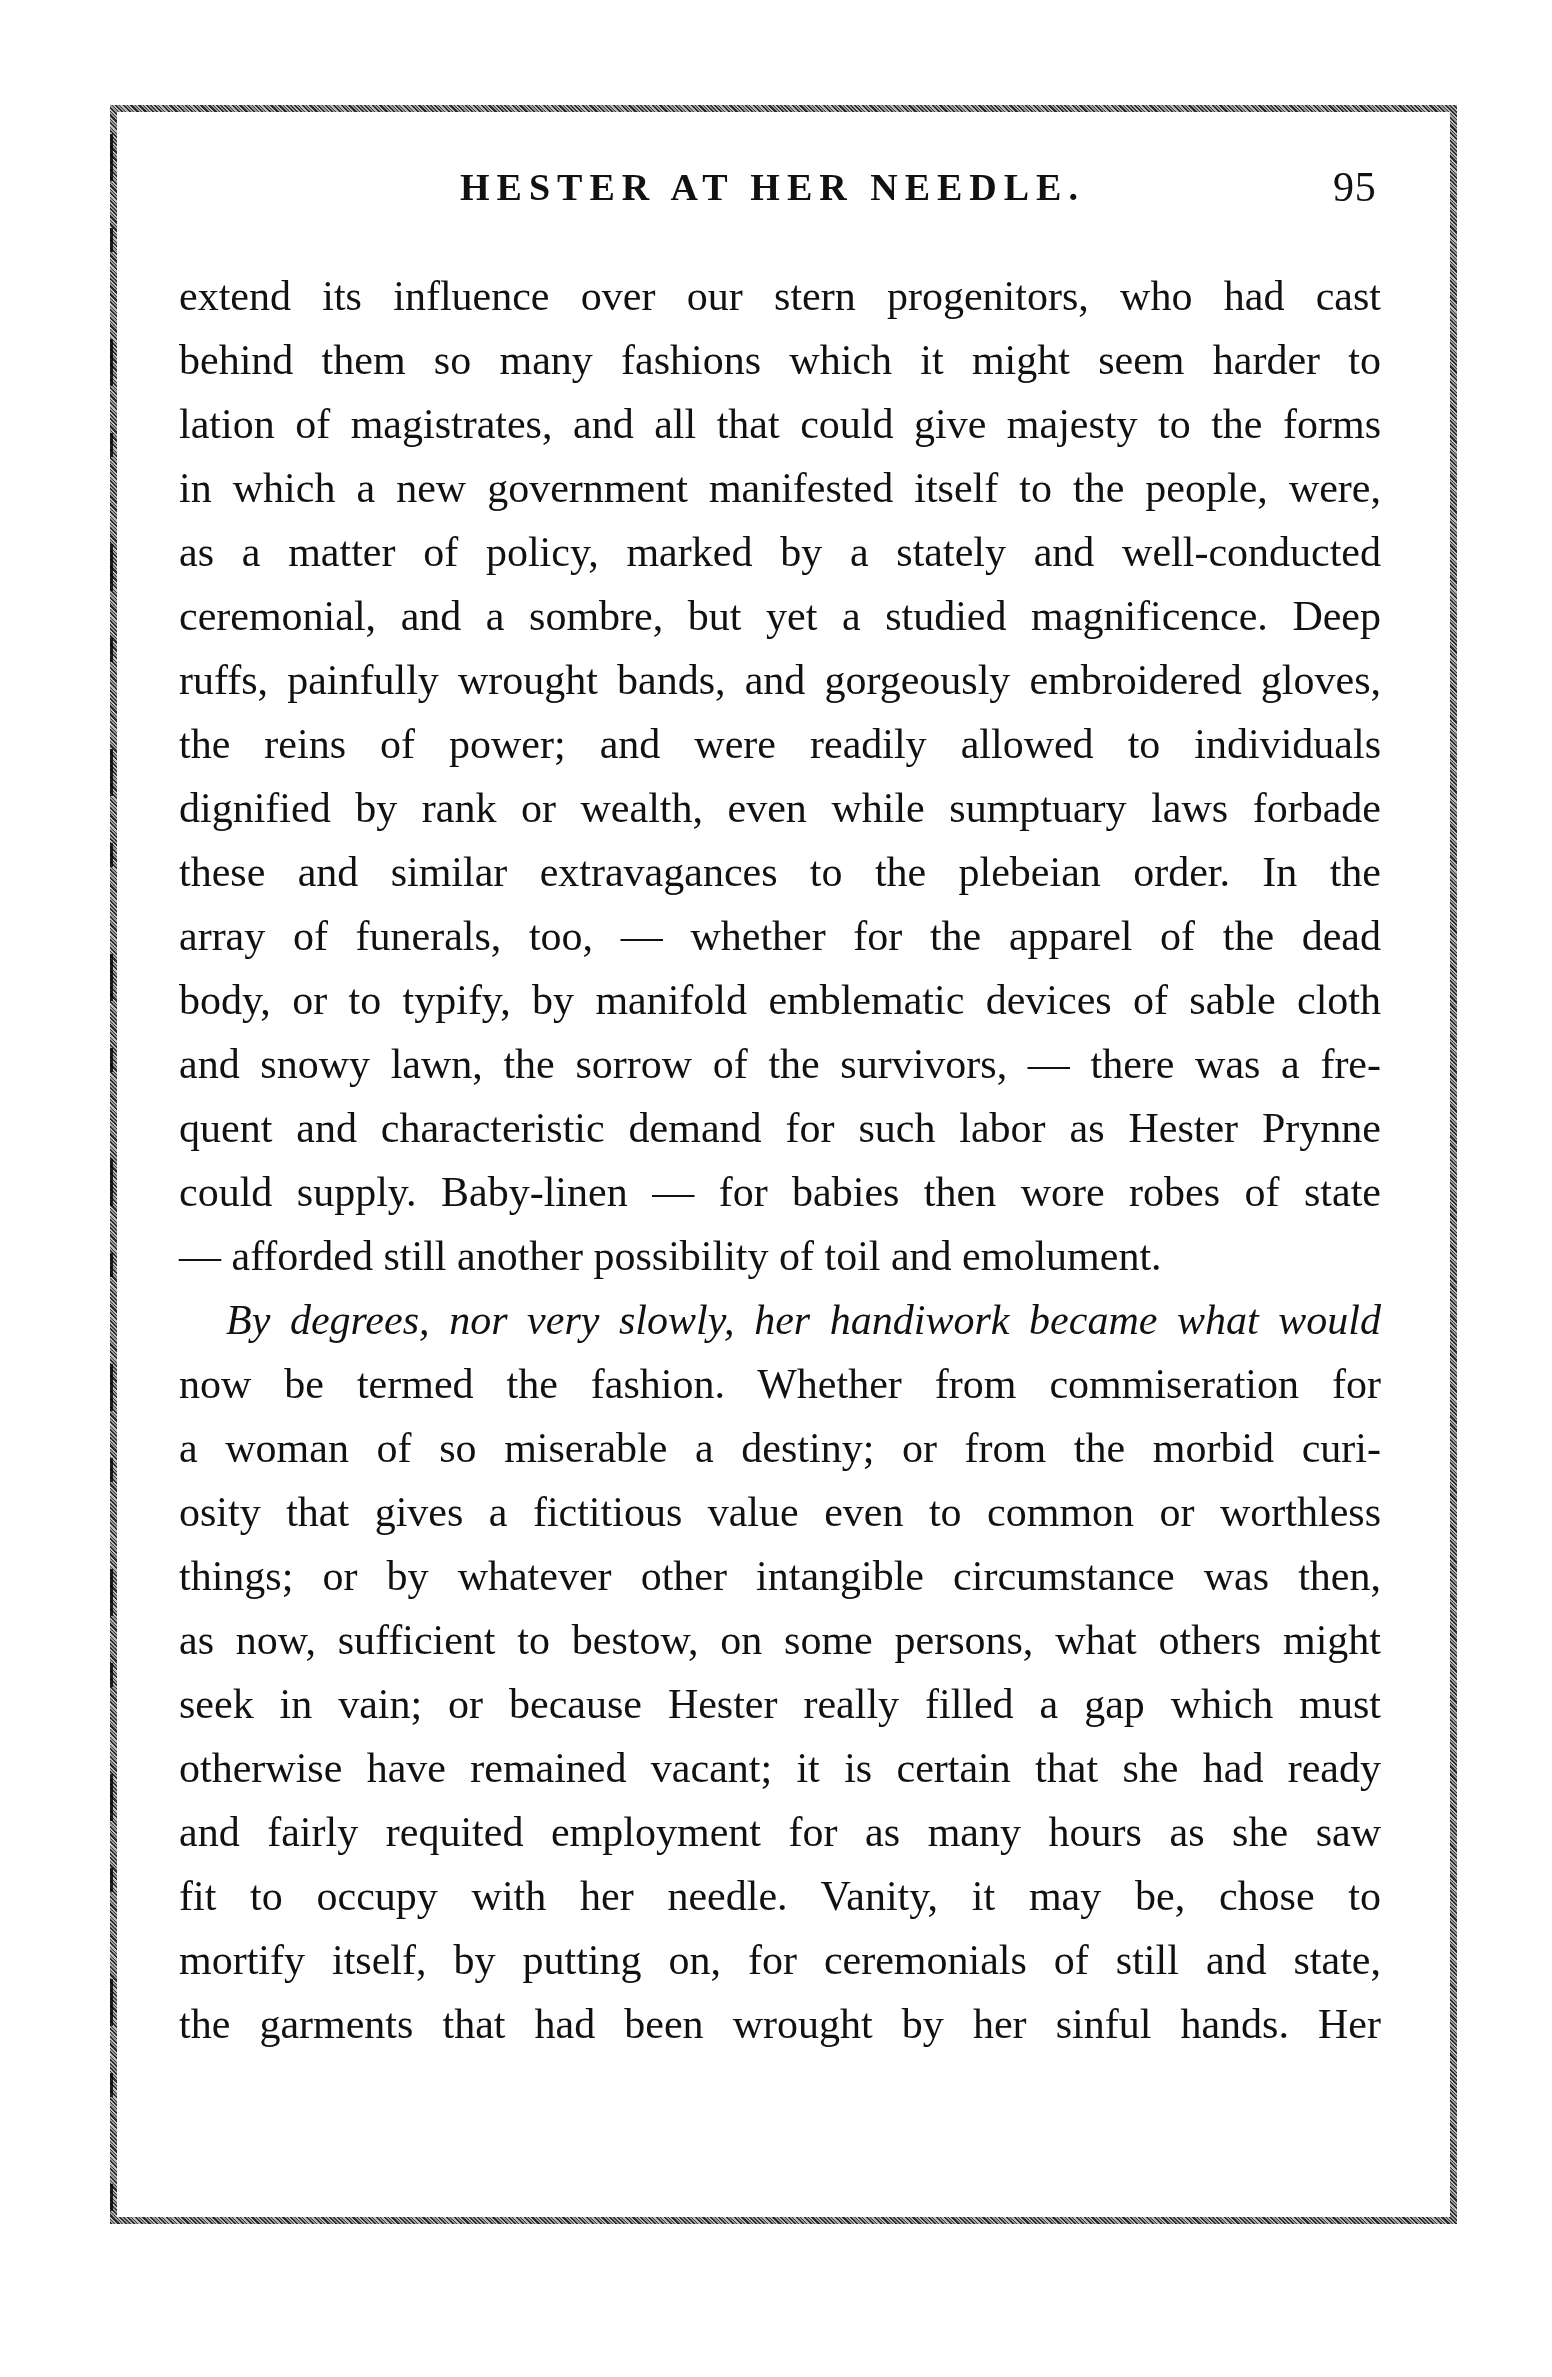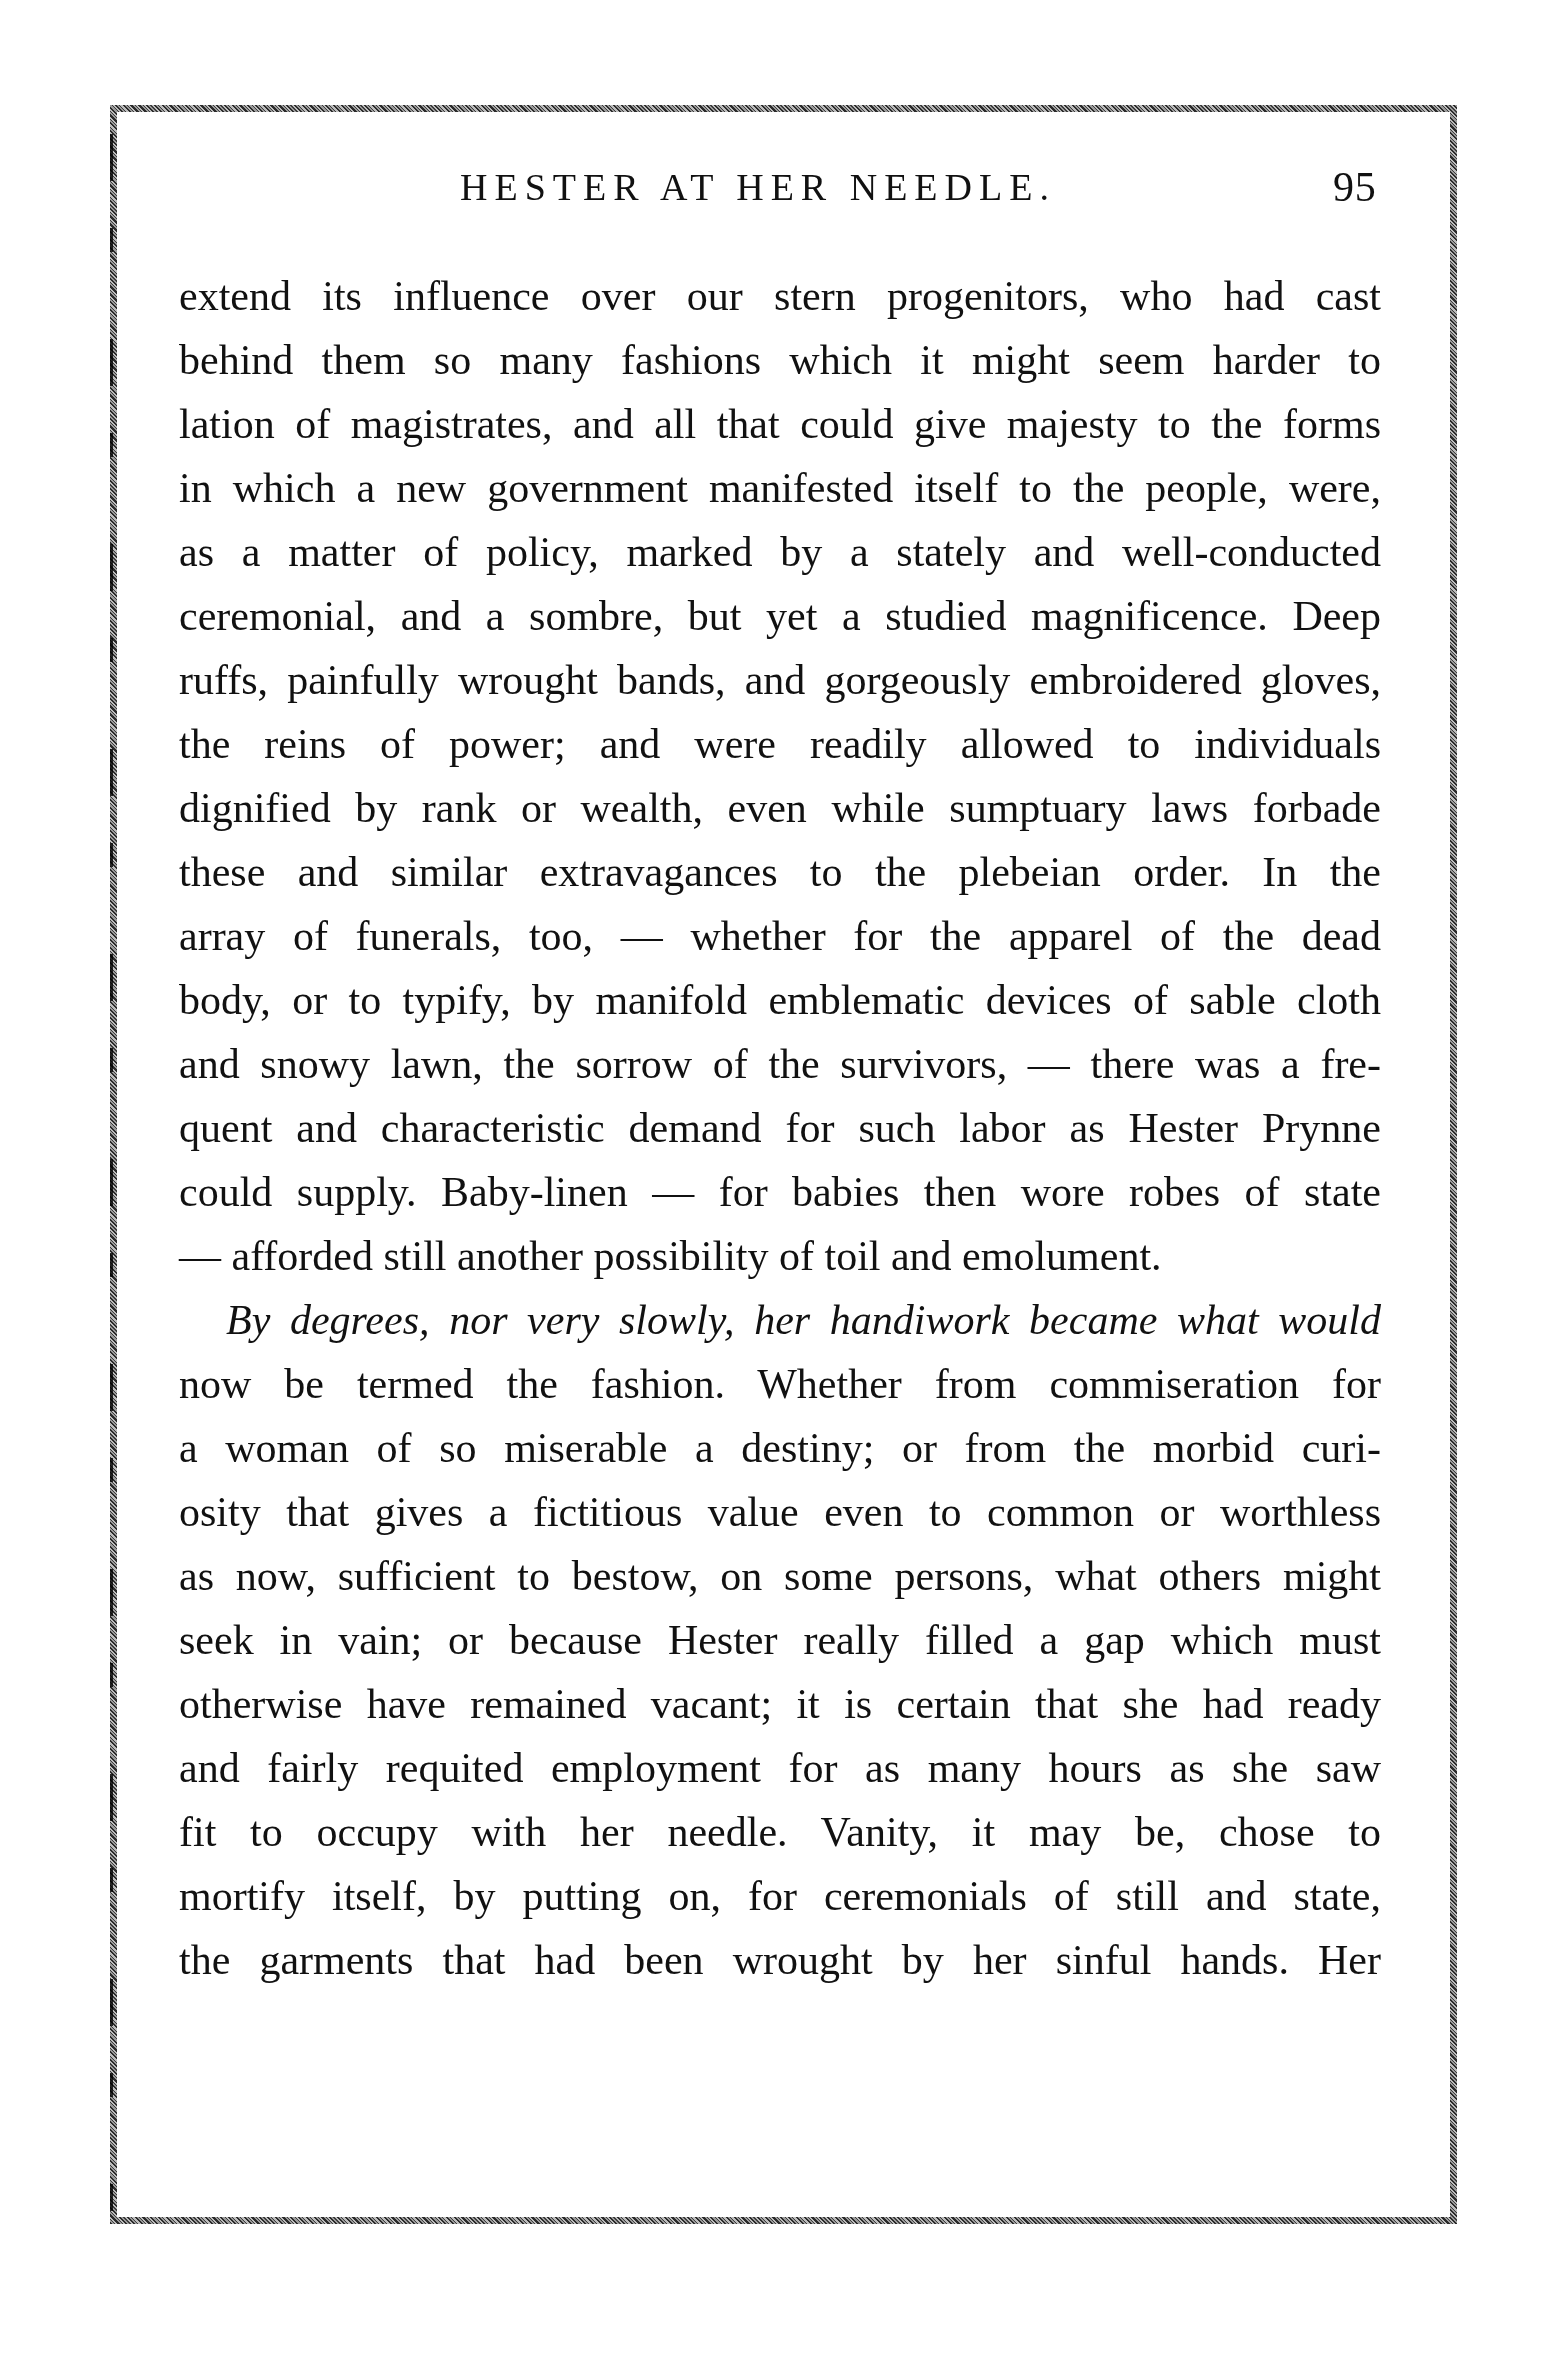--- a/index.html
+++ b/index.html
@@ -38,21 +38,21 @@
     opacity: 0.8;
   }
   .running-head {
     position: absolute;
     left: 460px;
     top: 164px;
     font-size: 38px;
     letter-spacing: 7px;
     line-height: 47px;
     white-space: nowrap;
-    font-weight: normal;
+    font-weight: bold;
   }
   .page-number {
     position: absolute;
     left: 1333px;
     top: 164px;
     font-size: 42px;
     line-height: 47px;
     letter-spacing: 0.8px;
   }
   .body-text {
@@ -107,20 +107,21 @@
     <span class="line">quent and characteristic demand for such labor as Hester Prynne</span>
     <span class="line">could supply.  Baby-linen — for babies then wore robes of state</span>
     <span class="line last">— afforded still another possibility of toil and emolument.</span>
   </div>
 
   <div>
     <span class="line indent">By degrees, nor very slowly, her handiwork became what would</span>
     <span class="line">now be termed the fashion.  Whether from commiseration for</span>
     <span class="line">a woman of so miserable a destiny; or from the morbid curi-</span>
     <span class="line">osity that gives a fictitious value even to common or worthless</span>
+    <span class="line">things; or by whatever other intangible circumstance was then,</span>
     <span class="line">as now, sufficient to bestow, on some persons, what others might</span>
     <span class="line">seek in vain; or because Hester really filled a gap which must</span>
     <span class="line">otherwise have remained vacant; it is certain that she had ready</span>
     <span class="line">and fairly requited employment for as many hours as she saw</span>
     <span class="line">fit to occupy with her needle.  Vanity, it may be, chose to</span>
     <span class="line">mortify itself, by putting on, for ceremonials of still and state,</span>
     <span class="line">the garments that had been wrought by her sinful hands.  Her</span>
   </div>
 </div>
 

